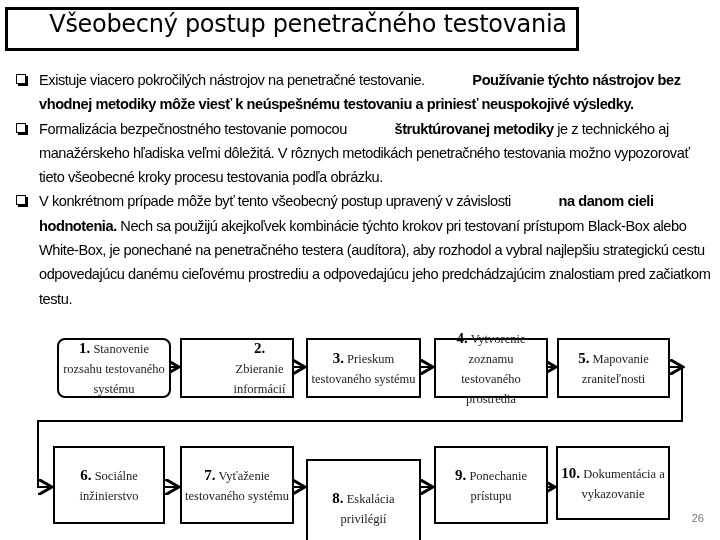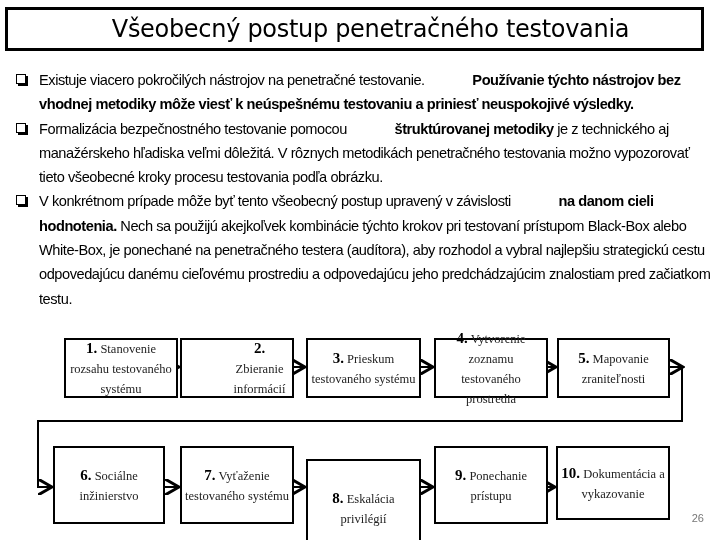--- a/index.html
+++ b/index.html
@@ -1,17 +1,17 @@
 <!DOCTYPE html>
 <html><head>
 <meta charset="utf-8">
 <style>
   html,body{margin:0;padding:0;background:#fff;}
   body{width:720px;height:540px;position:relative;overflow:hidden;font-family:"Liberation Sans",sans-serif;color:#000;}
-  .title-box{position:absolute;left:5px;top:7px;width:699px;height:44px;border:3px solid #000;box-sizing:border-box;display:flex;align-items:center;justify-content:center;padding-left:32px;}
+  .title-box{position:absolute;left:5px;top:7px;width:574px;height:44px;border:3px solid #000;box-sizing:border-box;display:flex;justify-content:center;padding-left:32px;}
   .title-text{font-family:"DejaVu Sans",sans-serif;font-size:24px;letter-spacing:-0.3px;}
   .content{position:absolute;left:14px;top:68px;width:700px;font-size:14.6px;line-height:24.3px;font-family:"Liberation Sans",sans-serif;letter-spacing:-0.45px;}
   .bullet{position:relative;padding-left:25px;}
   .bullet .mark{position:absolute;left:2px;top:6px;width:10px;height:10px;border:1.5px solid #000;box-sizing:border-box;box-shadow:2px 2px 0 #000;}
   b{font-weight:bold;margin-left:44px;}
   .diagram{position:absolute;left:0;top:333px;width:720px;height:200px;background:#fff;}
   .box{position:absolute;border:2.5px solid #000;box-sizing:border-box;background:#fff;display:flex;align-items:center;justify-content:center;text-align:center;font-family:"Liberation Serif",serif;font-size:12.5px;line-height:20px;color:#222;padding:0 3px;}
   .box .num{font-weight:bold;font-size:15px;color:#000;}
   .page-num{position:absolute;right:16px;top:512px;font-size:11px;color:#777;font-family:"Liberation Sans",sans-serif;}
   svg.conn{position:absolute;left:0;top:0;}
@@ -49,21 +49,21 @@
       <line x1="548" y1="34" x2="556" y2="34" marker-end="url(#ah)"></line>
       <polyline points="670,34 683,34" marker-end="url(#ah)"></polyline>
       <polyline points="682,34 682,88 38,88 38,154 52,154" marker-end="url(#ah)"></polyline>
       <line x1="165" y1="154" x2="179" y2="154" marker-end="url(#ah)"></line>
       <line x1="294" y1="154" x2="305" y2="154" marker-end="url(#ah)"></line>
       <line x1="421" y1="154" x2="433" y2="154" marker-end="url(#ah)"></line>
       <line x1="548" y1="154" x2="555" y2="154" marker-end="url(#ah)"></line>
     </g>
   </svg>
 
-  <div class="box" style="left:64px;top:5px;width:114px;height:60px;">
+  <div class="box" style="left:57px;top:5px;width:114px;height:60px;border-radius:8px;">
       <span><span class="num">1.</span> <span>Stanovenie rozsahu testovaného systému</span></span>
     </div>
   <div class="box" style="left:180px;top:5px;width:114px;height:60px;padding-left:48px;">
       <span><span class="num">2.</span> <span>Zbieranie informácií</span></span>
     </div>
   <div class="box" style="left:306px;top:5px;width:115px;height:60px;">
       <span><span class="num">3.</span> <span>Prieskum testovaného systému</span></span>
     </div>
   <div class="box" style="left:434px;top:5px;width:114px;height:60px;">
       <span><span class="num">4.</span> <span>Vytvorenie zoznamu testovaného prostredia</span></span>

